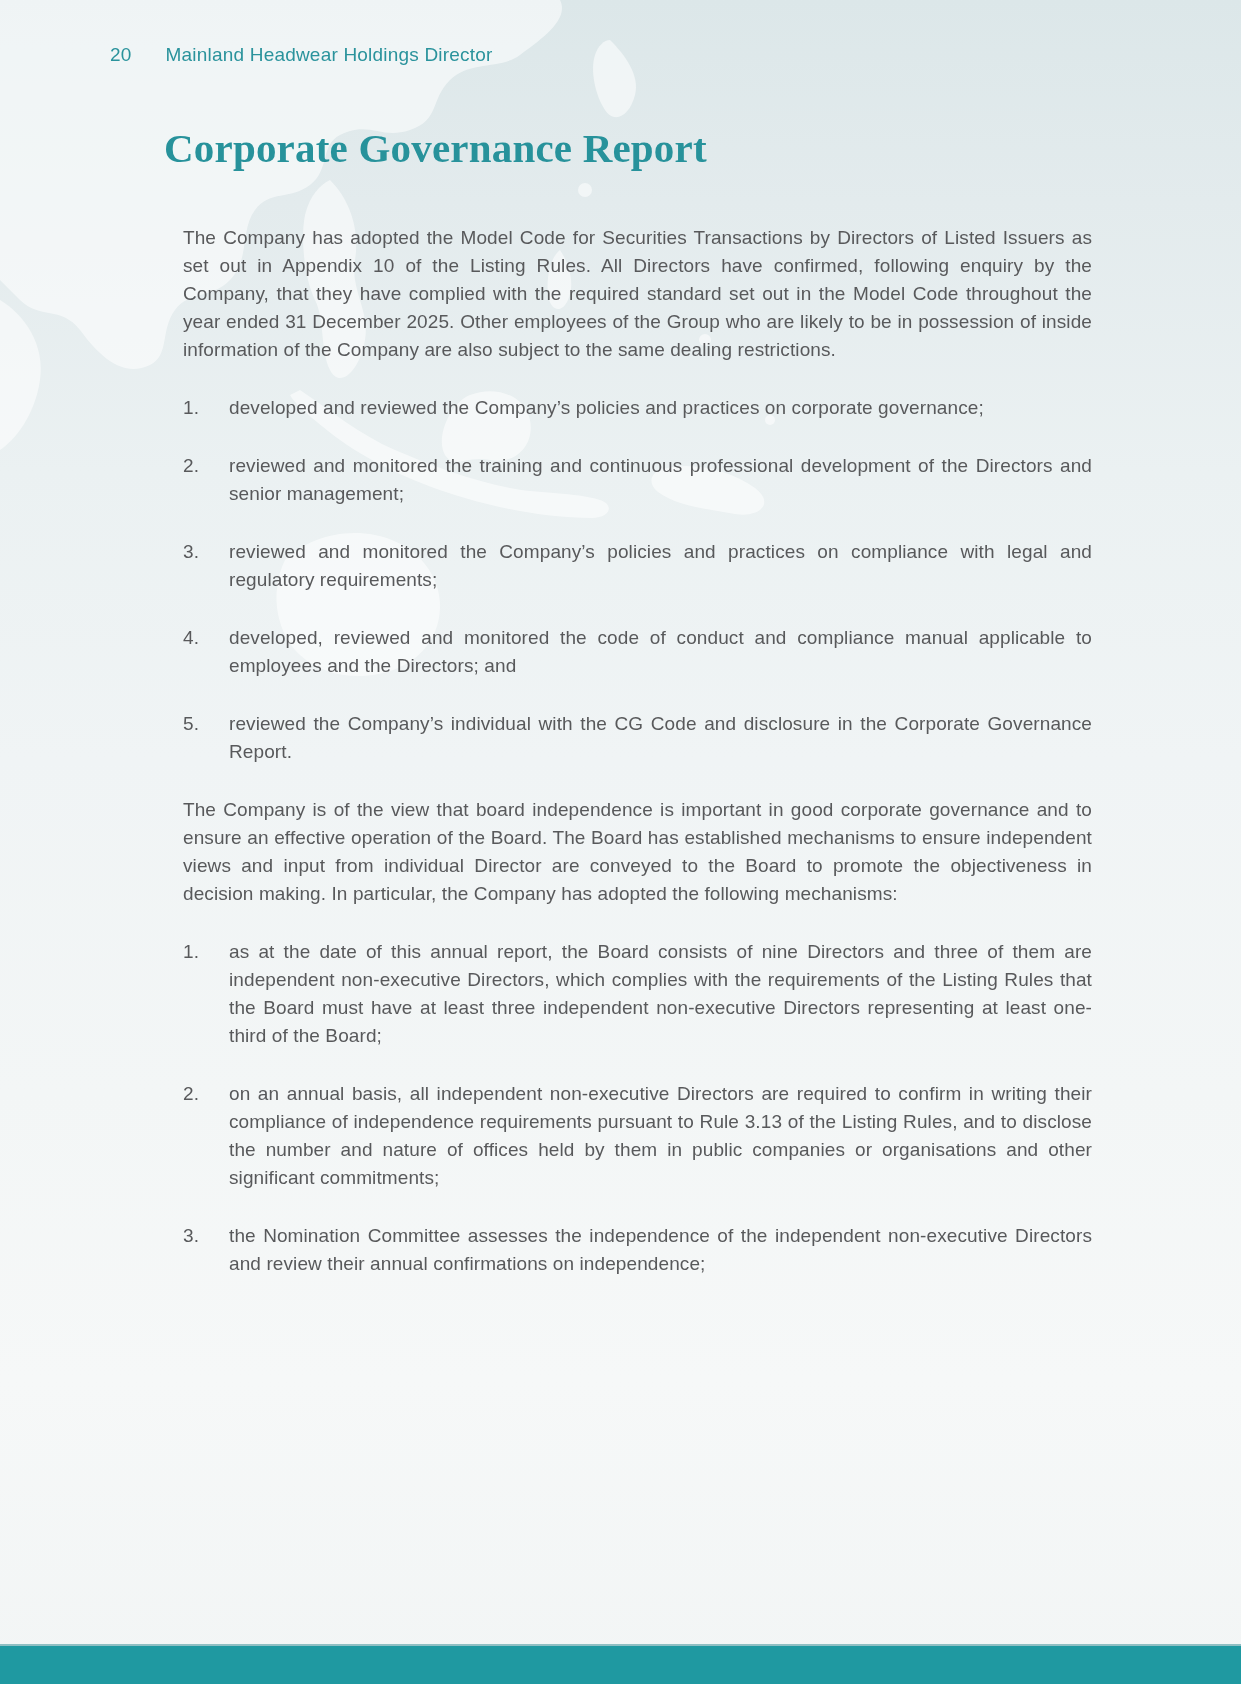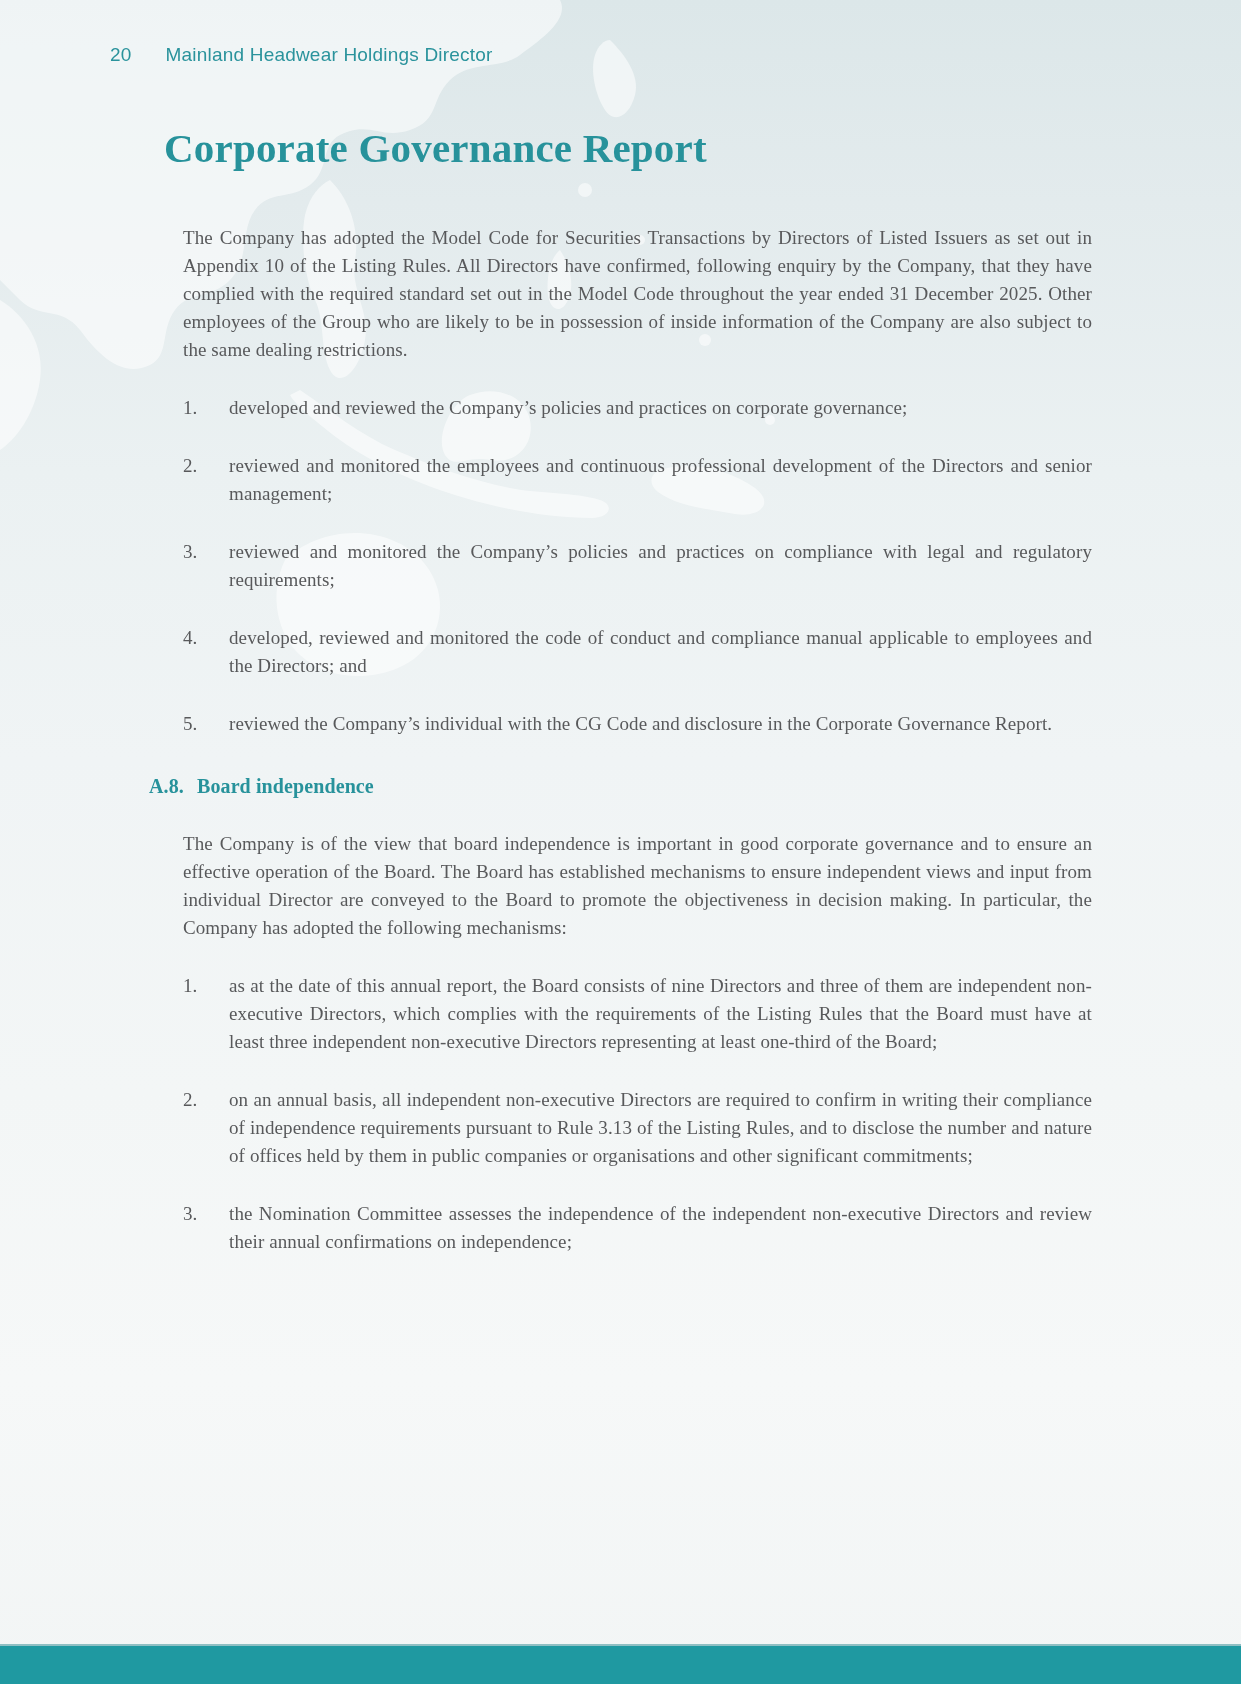--- a/index.html
+++ b/index.html
@@ -53,21 +53,20 @@
 
   .body-copy {
     position: absolute;
     left: 183px;
     top: 224px;
     width: 909px;
     color: #58595b;
     font-size: 19px;
     line-height: 28px;
     letter-spacing: 0.1px;
-    font-family: Liberation Serif, serif;
   }
 
   .para {
     margin: 0 0 30px 0;
     text-align: justify;
   }
 
   .num-list { margin: 0; padding: 0; list-style: none; }
 
   .num-item {
@@ -155,40 +154,36 @@
     <p class="para">The Company has adopted the Model Code for Securities Transactions by Directors of Listed Issuers as set out in Appendix 10 of the Listing Rules. All Directors have confirmed, following enquiry by the Company, that they have complied with the required standard set out in the Model Code throughout the year ended 31 December 2025. Other employees of the Group who are likely to be in possession of inside information of the Company are also subject to the same dealing restrictions.</p>
 
 
     <ol class="num-list">
       <li class="num-item">
         <span class="num">1.</span>
         <div class="item-text">developed and reviewed the Company’s policies and practices on corporate governance;</div>
       </li>
       <li class="num-item">
         <span class="num">2.</span>
-        <div class="item-text">reviewed and monitored the employees and continuous professional development of the Directors and senior management;</div>
+        <div class="item-text">reviewed and monitored the training and continuous professional development of the Directors and senior management;</div>
       </li>
       <li class="num-item">
         <span class="num">3.</span>
         <div class="item-text">reviewed and monitored the Company’s policies and practices on compliance with legal and regulatory requirements;</div>
       </li>
       <li class="num-item">
         <span class="num">4.</span>
         <div class="item-text">developed, reviewed and monitored the code of conduct and compliance manual applicable to employees and the Directors; and</div>
       </li>
       <li class="num-item">
         <span class="num">5.</span>
         <div class="item-text">reviewed the Company’s individual with the CG Code and disclosure in the Corporate Governance Report.</div>
       </li>
     </ol>
 
-    <div class="section-heading">
-      <span class="sec-num">A.8.</span>
-      <span>Board independence</span>
-    </div>
 
     <p class="para">The Company is of the view that board independence is important in good corporate governance and to ensure an effective operation of the Board. The Board has established mechanisms to ensure independent views and input from individual Director are conveyed to the Board to promote the objectiveness in decision making. In particular, the Company has adopted the following mechanisms:</p>
 
     <ol class="num-list">
       <li class="num-item">
         <span class="num">1.</span>
         <div class="item-text">as at the date of this annual report, the Board consists of nine Directors and three of them are independent non-executive Directors, which complies with the requirements of the Listing Rules that the Board must have at least three independent non-executive Directors representing at least one-third of the Board;</div>
       </li>
       <li class="num-item">
         <span class="num">2.</span>

